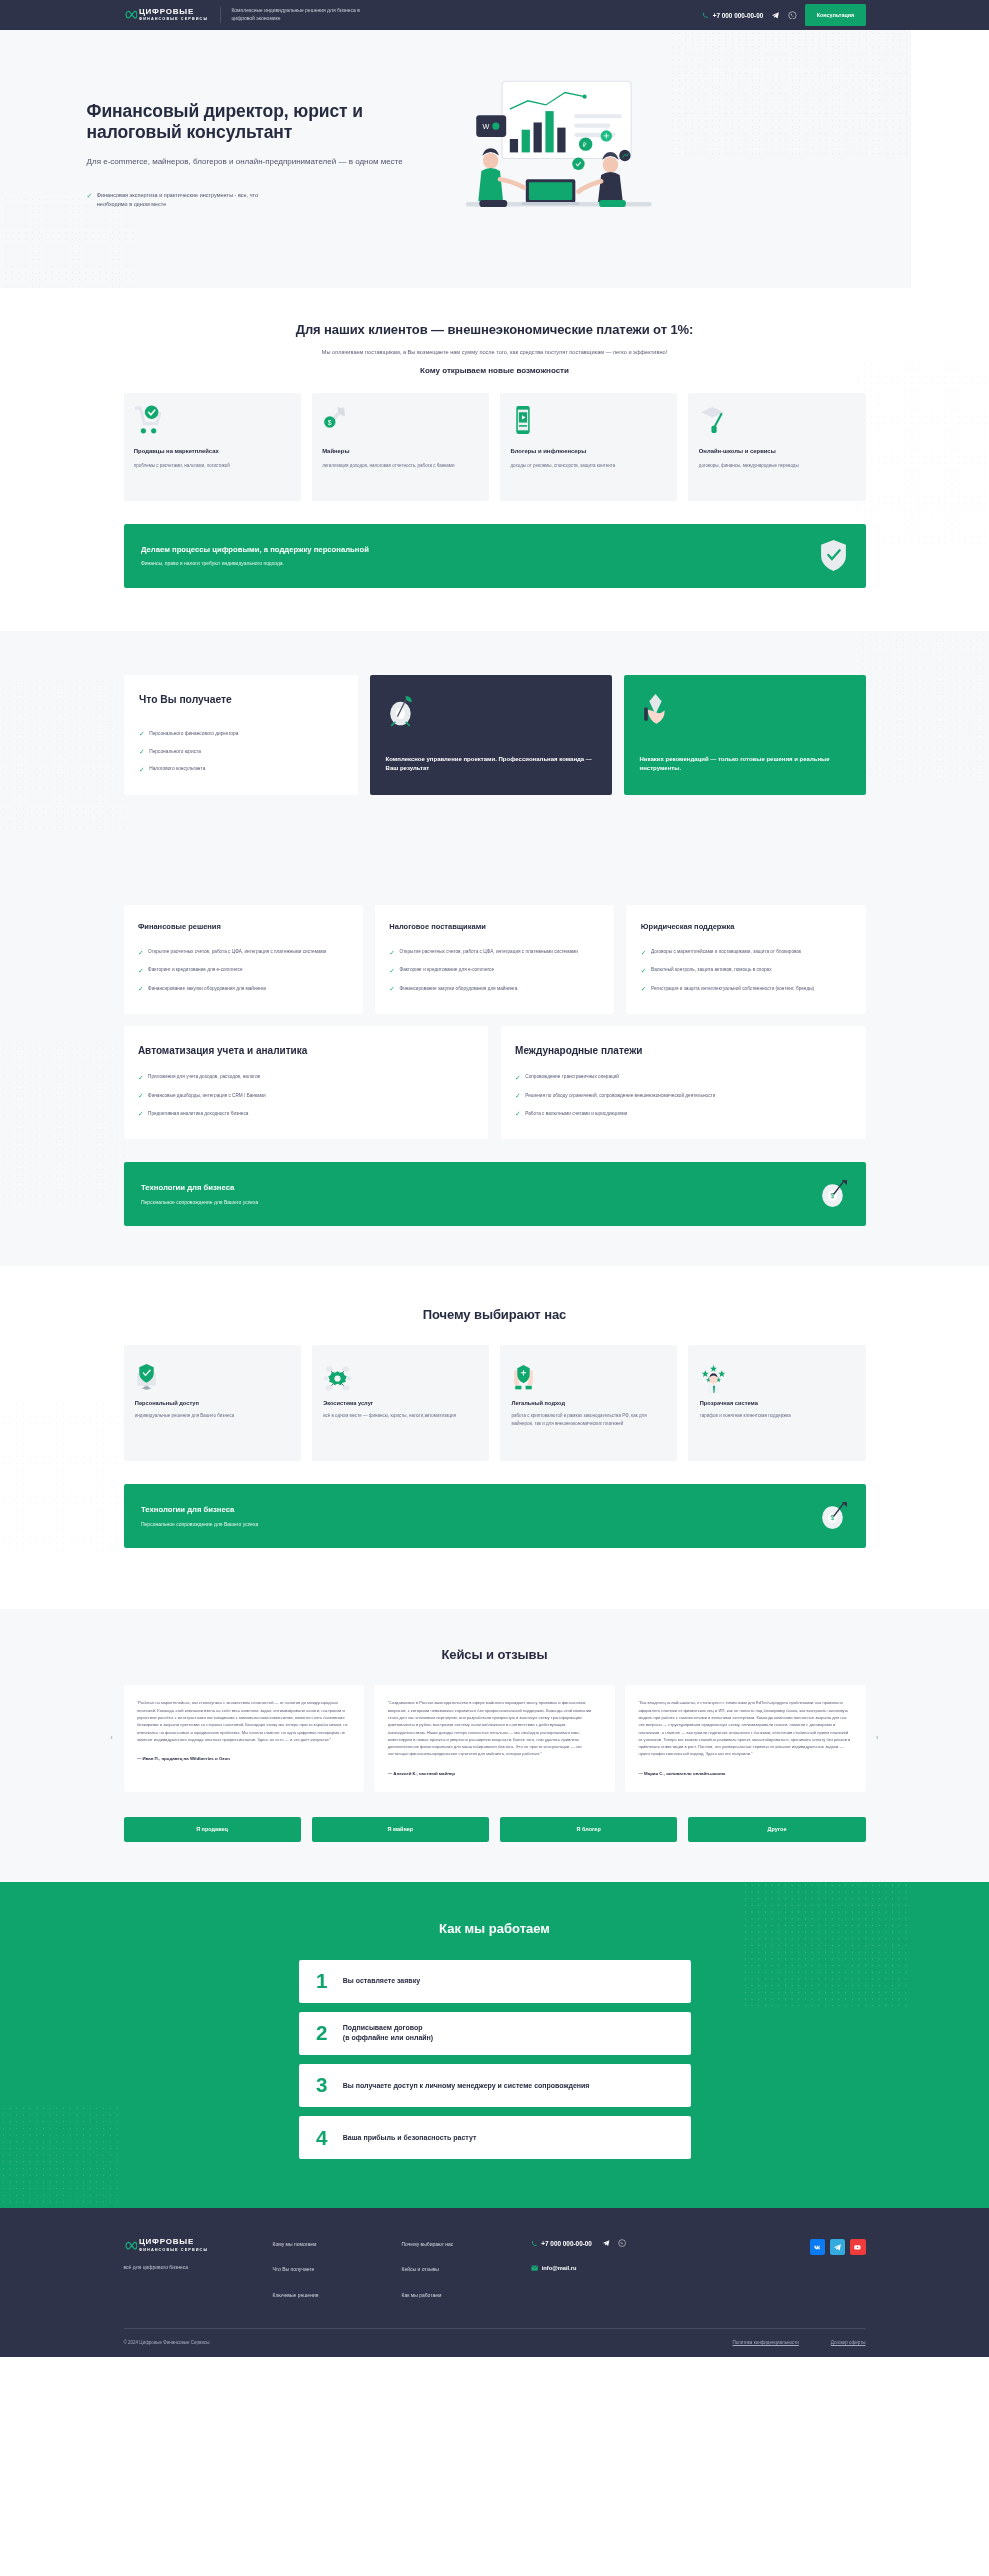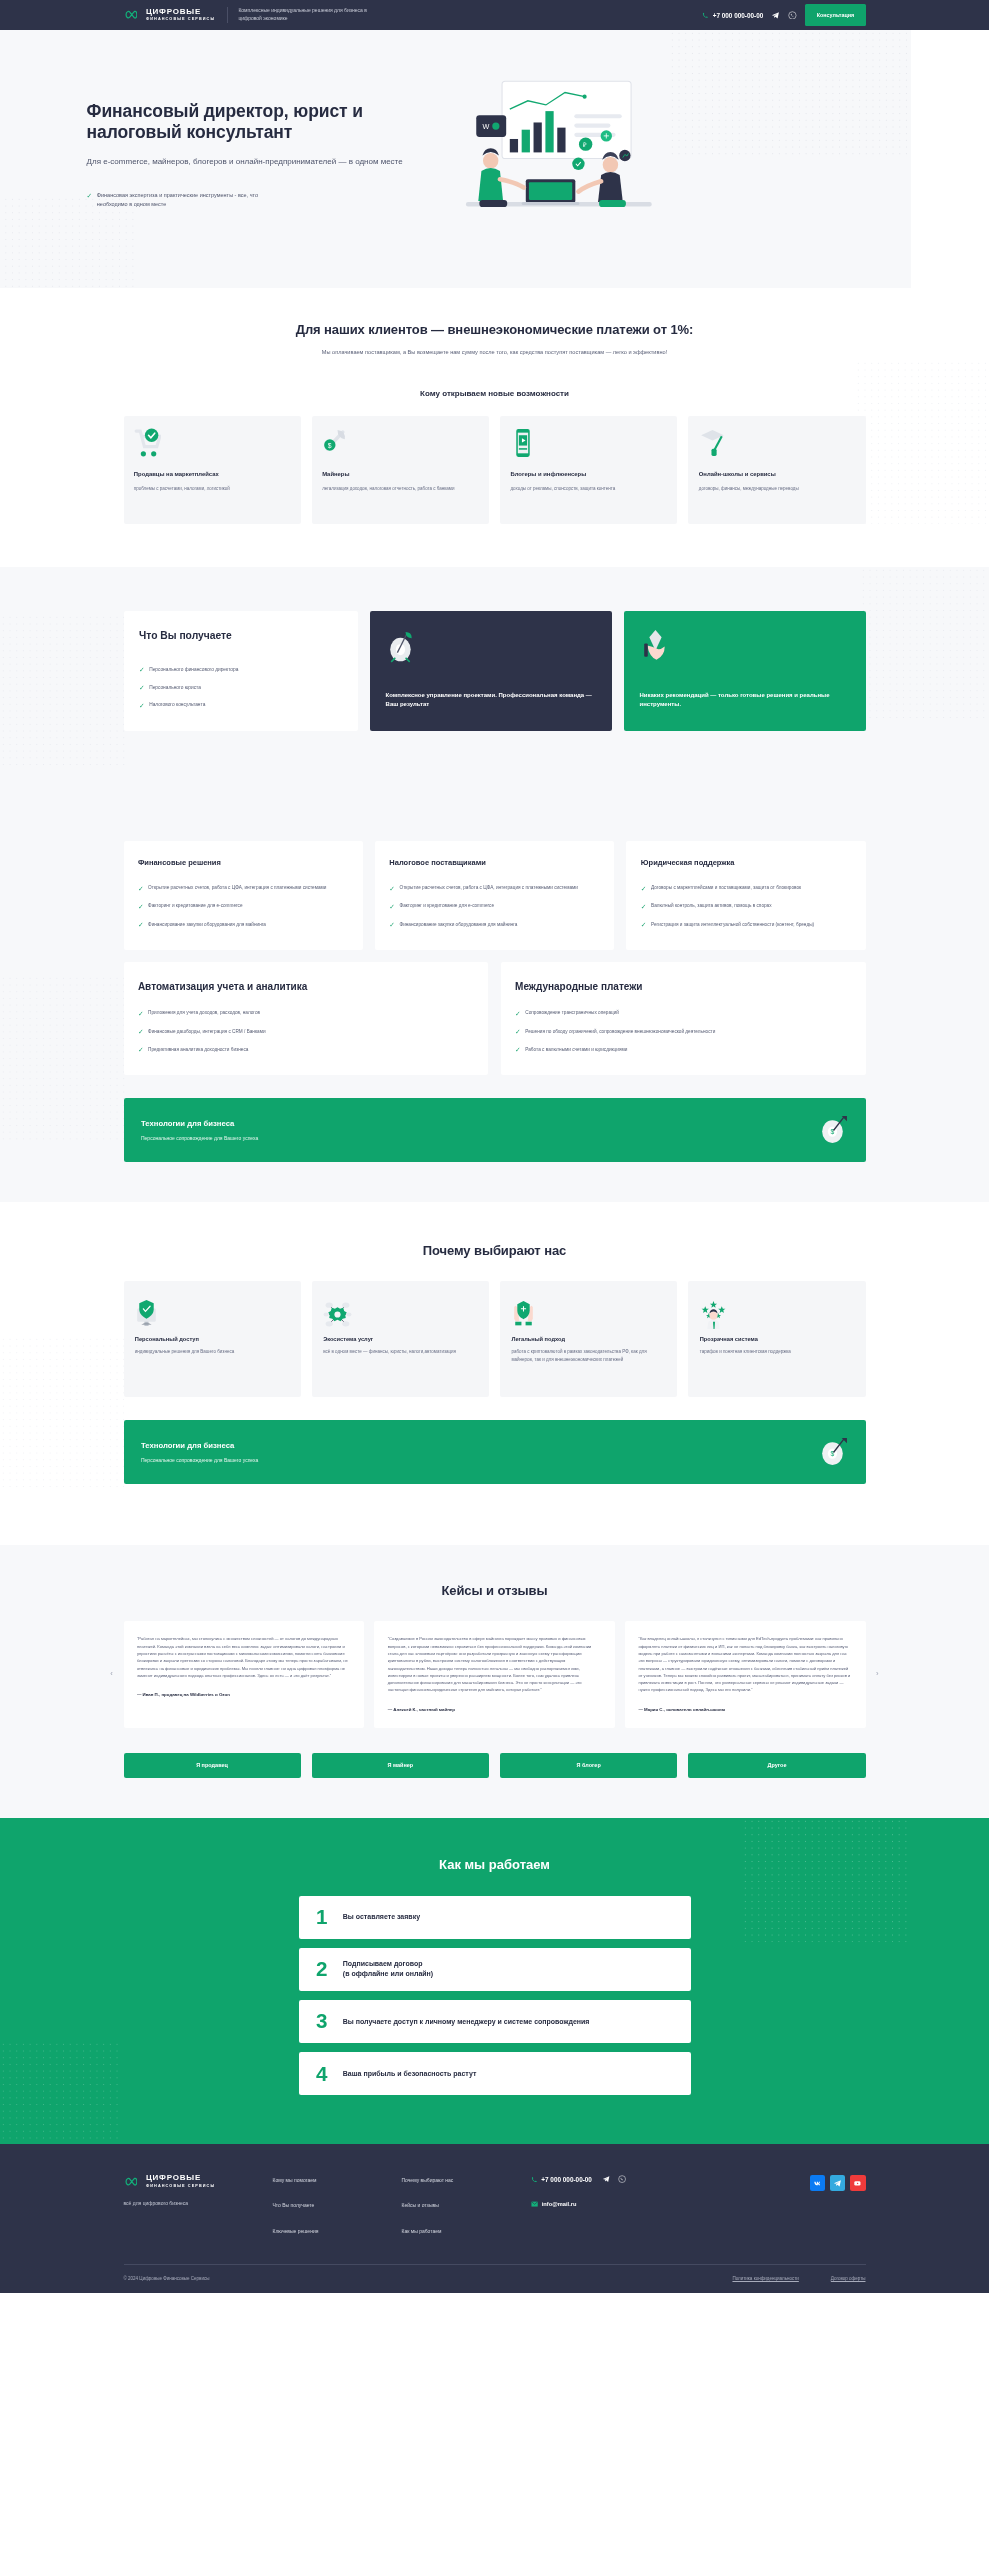--- a/index.html
+++ b/index.html
@@ -11,21 +11,21 @@
     -webkit-font-smoothing:antialiased;
   }
   .wrap{width:742px;margin:0 auto;position:relative}
 
   
   header.topbar{
     background:#2e3349;height:30px;width:989px;
     display:flex;align-items:center;position:relative;overflow:hidden;
   }
   .topbar .wrap{display:flex;align-items:center;height:30px}
-  .logo-block{display:flex;align-items:center;gap:9px}
+  .logo-block{display:flex;align-items:center;gap:2px}
   .logo-mark{width:13.4px;height:11.3px;flex:none}
   .logo-txt{display:flex;flex-direction:column;line-height:1}
   .logo-name{font-size:8px;font-weight:700;letter-spacing:0.8px;color:#fff}
   .logo-sub{font-size:3.8px;font-weight:700;letter-spacing:1.1px;color:#fff;margin-top:2.1px}
   .hdr-divider{width:0.5px;height:15.5px;background:#4a4f66;margin:0 11.3px}
   .hdr-tag{font-size:5px;line-height:1.55;color:#c9ccd8;max-width:139px}
   .hdr-right{margin-left:auto;display:flex;align-items:center;gap:8.2px}
   .hdr-phone{display:flex;align-items:center;gap:3.6px;font-size:6.4px;font-weight:700;color:#fff;white-space:nowrap}
   .ic{display:inline-flex;align-items:center;justify-content:center}
   .btn-consult{
@@ -61,21 +61,21 @@
   .hero-art{flex:1;position:relative;height:155px;z-index:2}
 
   
   .sec-pay{background:#fff;padding:34px 16px 0;width:989px;position:relative;overflow:hidden}
   .sec-pay .dots-r{
     position:absolute;right:0;top:72px;width:134px;height:185px;
     background-image:radial-gradient(#eef0f4 0.8px, transparent 0.8px);background-size:6.7px 6.7px;
   }
   h2.h2{font-size:13px;font-weight:700;text-align:center;color:#262b40;letter-spacing:-0.1px}
   .pay-sub{font-size:5.6px;color:#5b6178;text-align:center;margin-top:12.4px}
-  h3.h3c{font-size:8px;font-weight:700;text-align:center;color:#262b40;margin-top:34px}
+  h3.h3c{font-size:8px;font-weight:700;text-align:center;color:#262b40;margin-top:11px}
   .cards4{display:flex;gap:11.3px;margin-top:17.5px}
   .card-gray{
     flex:1;background:#f5f6f8;border-radius:2.1px;padding:12.4px 10.3px 13.4px;min-height:108px;
     display:flex;flex-direction:column;
   }
   .card-ic{height:38px;display:flex;align-items:flex-start}
   .card-t{font-size:5.9px;font-weight:700;line-height:1.45;color:#262b40;margin-top:4.1px}
   .card-d{font-size:4.5px;line-height:1.68;color:#686e85;margin-top:6.2px}
 
   
@@ -376,20 +376,32 @@
             <path d="M44 16 L30 42" stroke="#11a870" stroke-width="4"></path>
             <rect x="24" y="40" width="10" height="14" rx="3" fill="#11a870"></rect>
           </svg>
         </div>
         <div class="card-t">Онлайн-школы и сервисы</div>
         <div class="card-d">договоры, финансы, международные переводы</div>
       </div>
 
     </div>
 
+    <div class="banner">
+      <div>
+        <div class="banner-t">Делаем процессы цифровыми, а поддержку персональной</div>
+        <div class="banner-d">Финансы, право и налоги требуют индивидуального подхода.</div>
+      </div>
+      <span class="banner-ic">
+        <svg width="29" height="33" viewBox="0 0 56 64">
+          <path d="M28 2 L52 11 v22 c0 16 -14 25 -24 29 C18 58 4 49 4 33 V11 Z" fill="#e9ecef"></path>
+          <path d="M18 31 l7 8 15 -17" stroke="#11a870" stroke-width="4.5" fill="none" stroke-linecap="round"></path>
+        </svg>
+      </span>
+    </div>
   </div>
 </section>
 
 <section class="sec-get">
   <div class="dots-l"></div>
   <div class="dots-r"></div>
   <div class="wrap">
     <div class="get-row">
       <div class="get-white">
         <h3>Что Вы получаете</h3>

